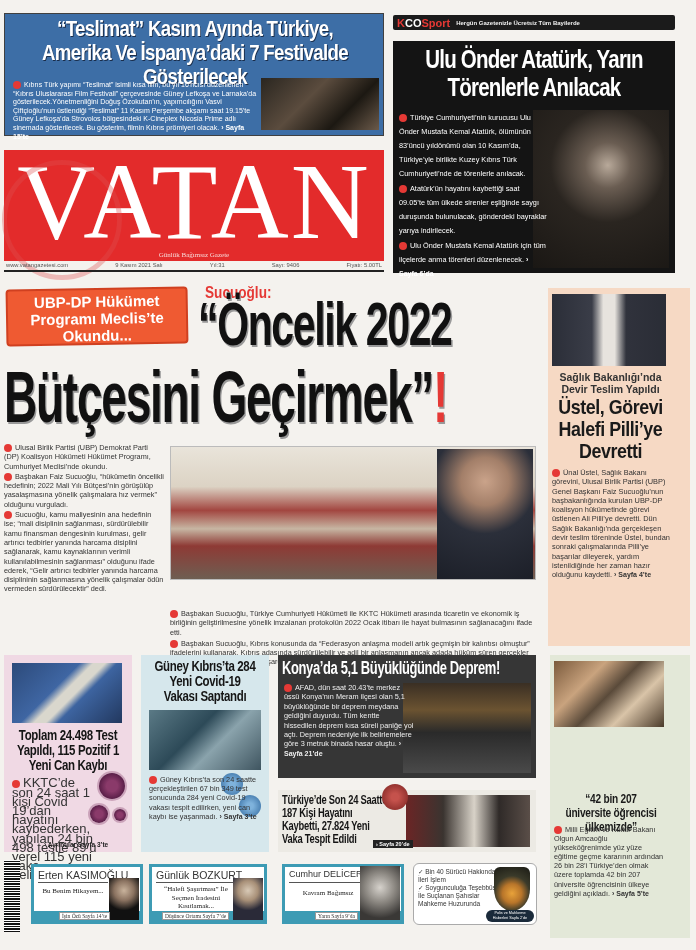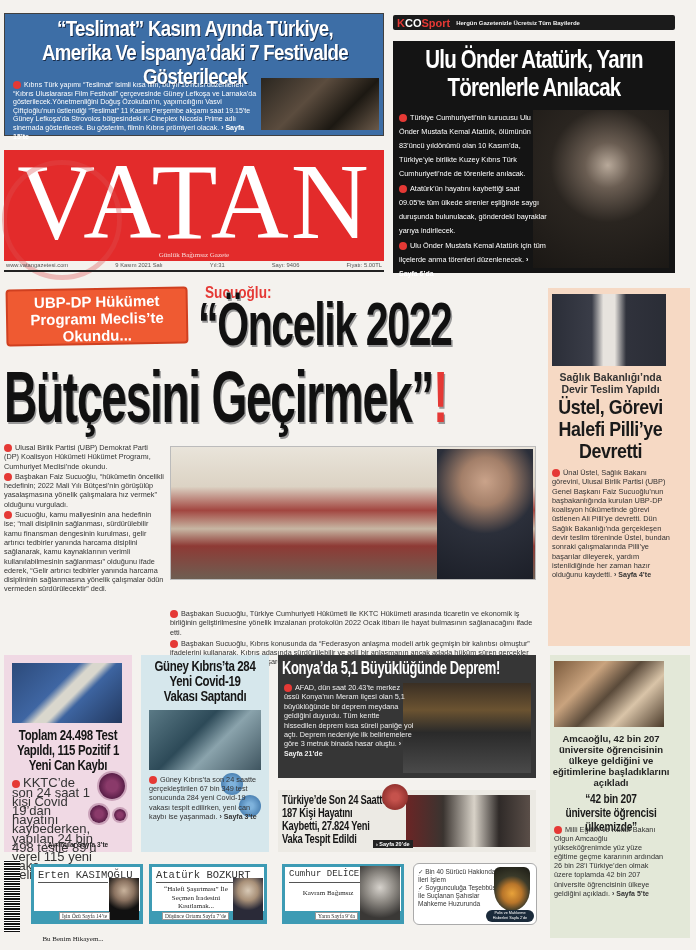--- a/index.html
+++ b/index.html
@@ -85,21 +85,21 @@
 
   
   #amcaoglu { left: 550px; top: 655px; width: 140px; height: 283px; background: #e3e8d8; }
   #amcaoglu .photo { position: absolute; left: 4px; top: 6px; width: 110px; height: 66px; background: linear-gradient(135deg,#7a5a3c,#c9a37e 30%,#5a4a3a 50%,#d9c4a8 70%,#4a3a2a); }
   #amcaoglu .sub { position: absolute; left: 0; top: 78px; width: 122px; text-align: center; font-size: 9.5px; line-height: 11px; font-weight: bold; color: #222; }
   #amcaoglu .title { position: absolute; left: 0; top: 137px; width: 122px; text-align: center; font-size: 13px; line-height: 14px; font-weight: bold; color: #1a1a1a; transform: scaleX(0.78); transform-origin: center top; letter-spacing: -0.3px; }
   #amcaoglu .body { position: absolute; left: 4px; top: 170px; width: 112px; font-size: 7.3px; line-height: 9.1px; color: #333; }
 
   
   .col { position: absolute; top: 864px; height: 60px; background: #fff; border: 3px solid #3d9bb4; }
-  .col .name { position: absolute; left: 4px; top: 2px; font-family: Liberation Mono, monospace; font-size: 10.5px; color: #333; }
+  .col .name { position: absolute; left: 4px; top: 2px; font-family: Liberation Sans, sans-serif; font-size: 10.5px; color: #333; }
   .col .headline { position: absolute; font-family: "Liberation Serif", serif; font-size: 7px; line-height: 8.5px; color: #222; text-align: center; }
   .col .foot { position: absolute; bottom: 1px; font-family: "Liberation Serif", serif; font-size: 5.5px; color: #333; border: 1px solid #999; padding: 0 2px; background: #fff; }
   .col .pic { position: absolute; right: 1px; bottom: 1px; width: 30px; height: 42px; }
   .col .bar { position: absolute; left: 0; bottom: 0; width: 100%; height: 10px; background: #3d9bb4; }
   .col .line { position: absolute; left: 4px; top: 15px; height: 1px; background: #555; }
 
   #barcode { left: 4px; top: 860px; width: 16px; height: 72px; background: repeating-linear-gradient(0deg,#111 0,#111 1px,#fff 1px,#fff 2px,#111 2px,#111 4px,#fff 4px,#fff 5px); }
   #polis { left: 413px; top: 863px; width: 124px; height: 62px; background: #fff; border: 1px solid #aaa; border-radius: 6px; }
   #polis .items { position: absolute; left: 4px; top: 4px; font-size: 6.5px; line-height: 8px; color: #333; width: 80px; }
   #polis .badge { position: absolute; right: 6px; top: 3px; width: 36px; height: 44px; background: radial-gradient(circle at 50% 60%, #e8a23a 0%, #b8752a 30%, #3a3a2a 55%, #1a1a14 100%); border-radius: 6px 6px 50% 50%; }
@@ -199,38 +199,37 @@
 
 <div id="turkcovid" class="abs">
   <div class="title">Türkiye’de Son 24 Saatte 187 Kişi Hayatını Kaybetti, 27.824 Yeni Vaka Tespit Edildi</div>
   <div class="photo"></div>
   <div class="vir"></div>
   <span class="ref">› Sayfa 20’de</span>
 </div>
 
 <div id="amcaoglu" class="abs">
   <div class="photo"></div>
-  <div class="sub">Amcaoğlu, 42 bin 207 üniversite öğrencisinin ülkeye geldiğini ve eğitimlerine başladıklarını açıkladı</div>
   <div class="title">“42 bin 207 üniversite öğrencisi ülkemizde”</div>
   <div class="body"><span class="bullet"></span><span>Milli Eğitim ve Kültür Bakanı Olgun Amcaoğlu yükseköğrenimde yüz yüze eğitime geçme kararının ardından 26 bin 28’i Türkiye’den olmak üzere toplamda 42 bin 207 üniversite öğrencisinin ülkeye geldiğini açıkladı.</span> <span class="ref">› Sayfa 5’te</span></div>
 </div>
 
 <div id="barcode" class="abs"></div>
 
 <div class="col" style="left:31px;width:112px;">
   <div class="bar"></div>
   <div class="name">Erten KASIMOĞLU</div>
   <div class="line" style="width:70px;"></div>
-  <div class="headline" style="left:4px;top:20px;width:70px;margin-top:48px;">Bu Benim Hikayem...</div>
+  <div class="headline" style="left:4px;top:20px;width:70px;">Bu Benim Hikayem...</div>
   <div class="pic" style="background:radial-gradient(circle at 50% 30%,#c9b39c 0%,#8a7260 30%,#111 60%);"></div>
   <div class="foot" style="left:25px;">İşin Özü Sayfa 14’te</div>
 </div>
 <div class="col" style="left:149px;width:118px;">
   <div class="bar"></div>
-  <div class="name">Atatürk BOZKURT</div>
+  <div class="name">Günlük BOZKURT</div>
   <div class="line" style="width:78px;"></div>
   <div class="headline" style="left:4px;top:18px;width:80px;">“Halefi Şaşırtması” İle Seçmen İradesini Kısıtlamak...</div>
   <div class="pic" style="background:radial-gradient(circle at 50% 30%,#d8c9b6 0%,#a89078 30%,#2a2a38 60%);"></div>
   <div class="foot" style="left:10px;">Düşünce Ortamı Sayfa 7’de</div>
 </div>
 <div class="col" style="left:282px;width:122px;">
   <div class="bar"></div>
   <div class="name" style="font-size:9px;">Cumhur DELİCERMAK</div>
   <div class="line" style="width:78px;"></div>
   <div class="headline" style="left:4px;top:22px;width:78px;">Kavram Bağımsız</div>

